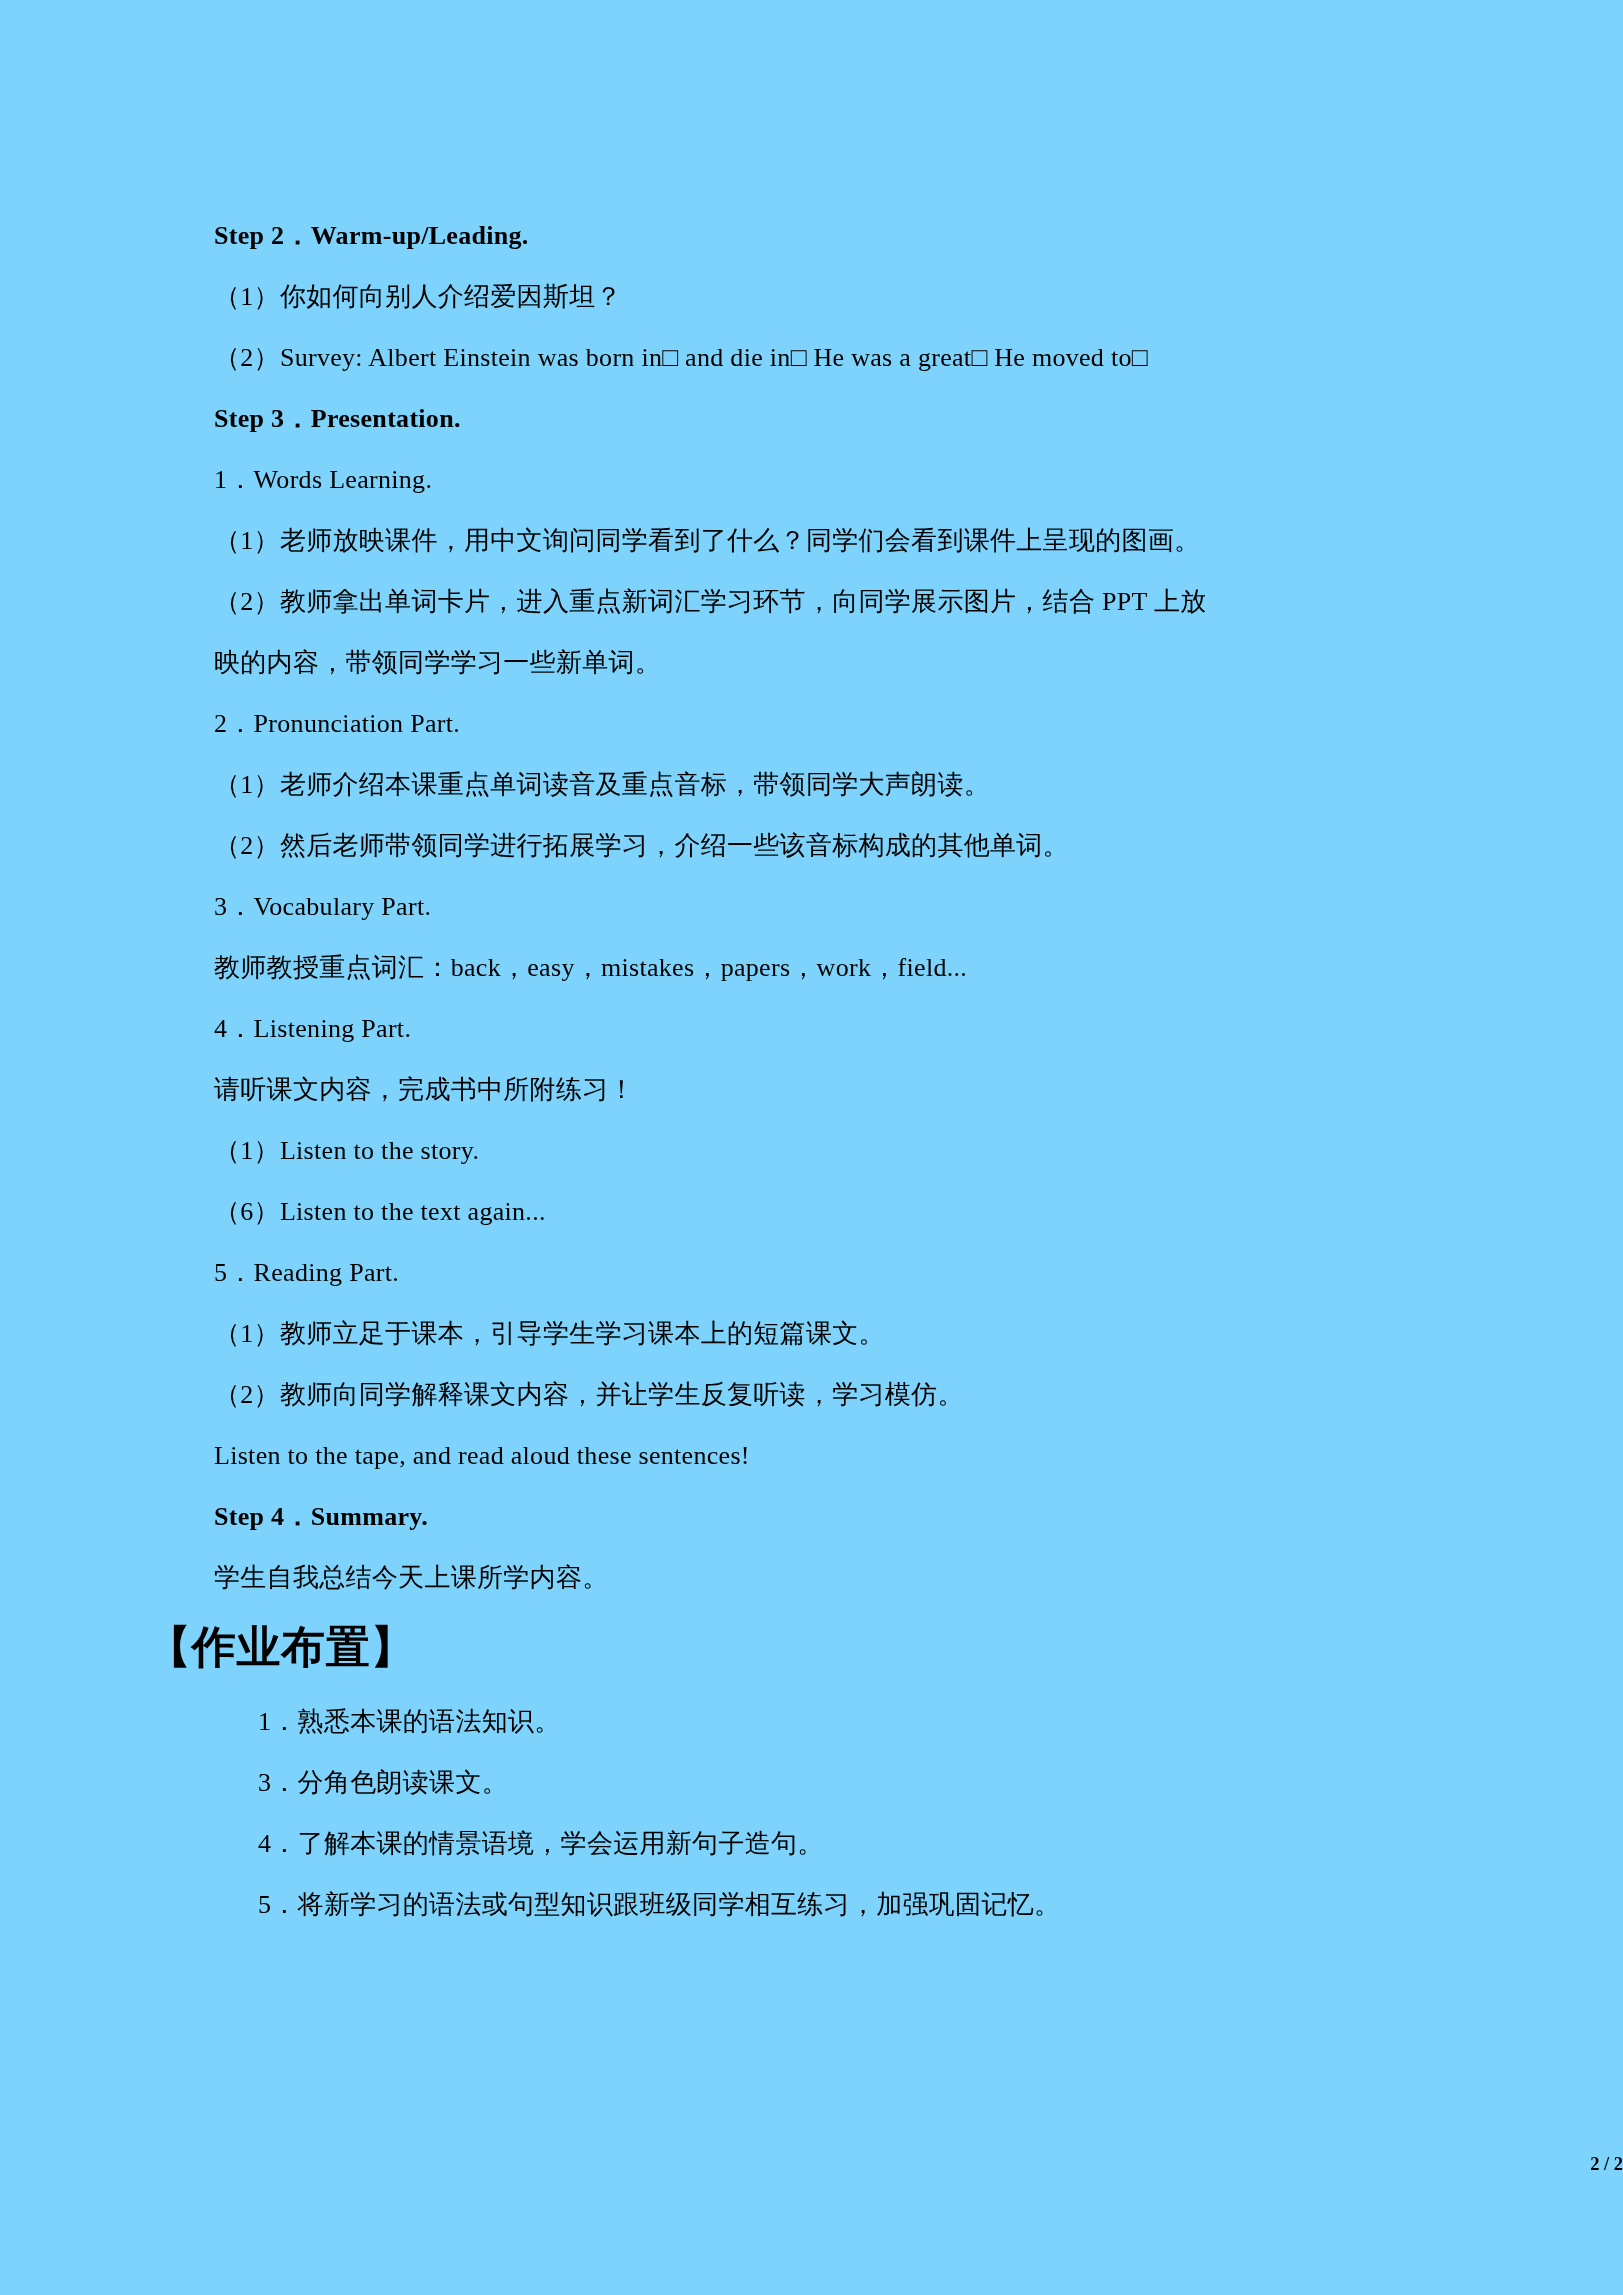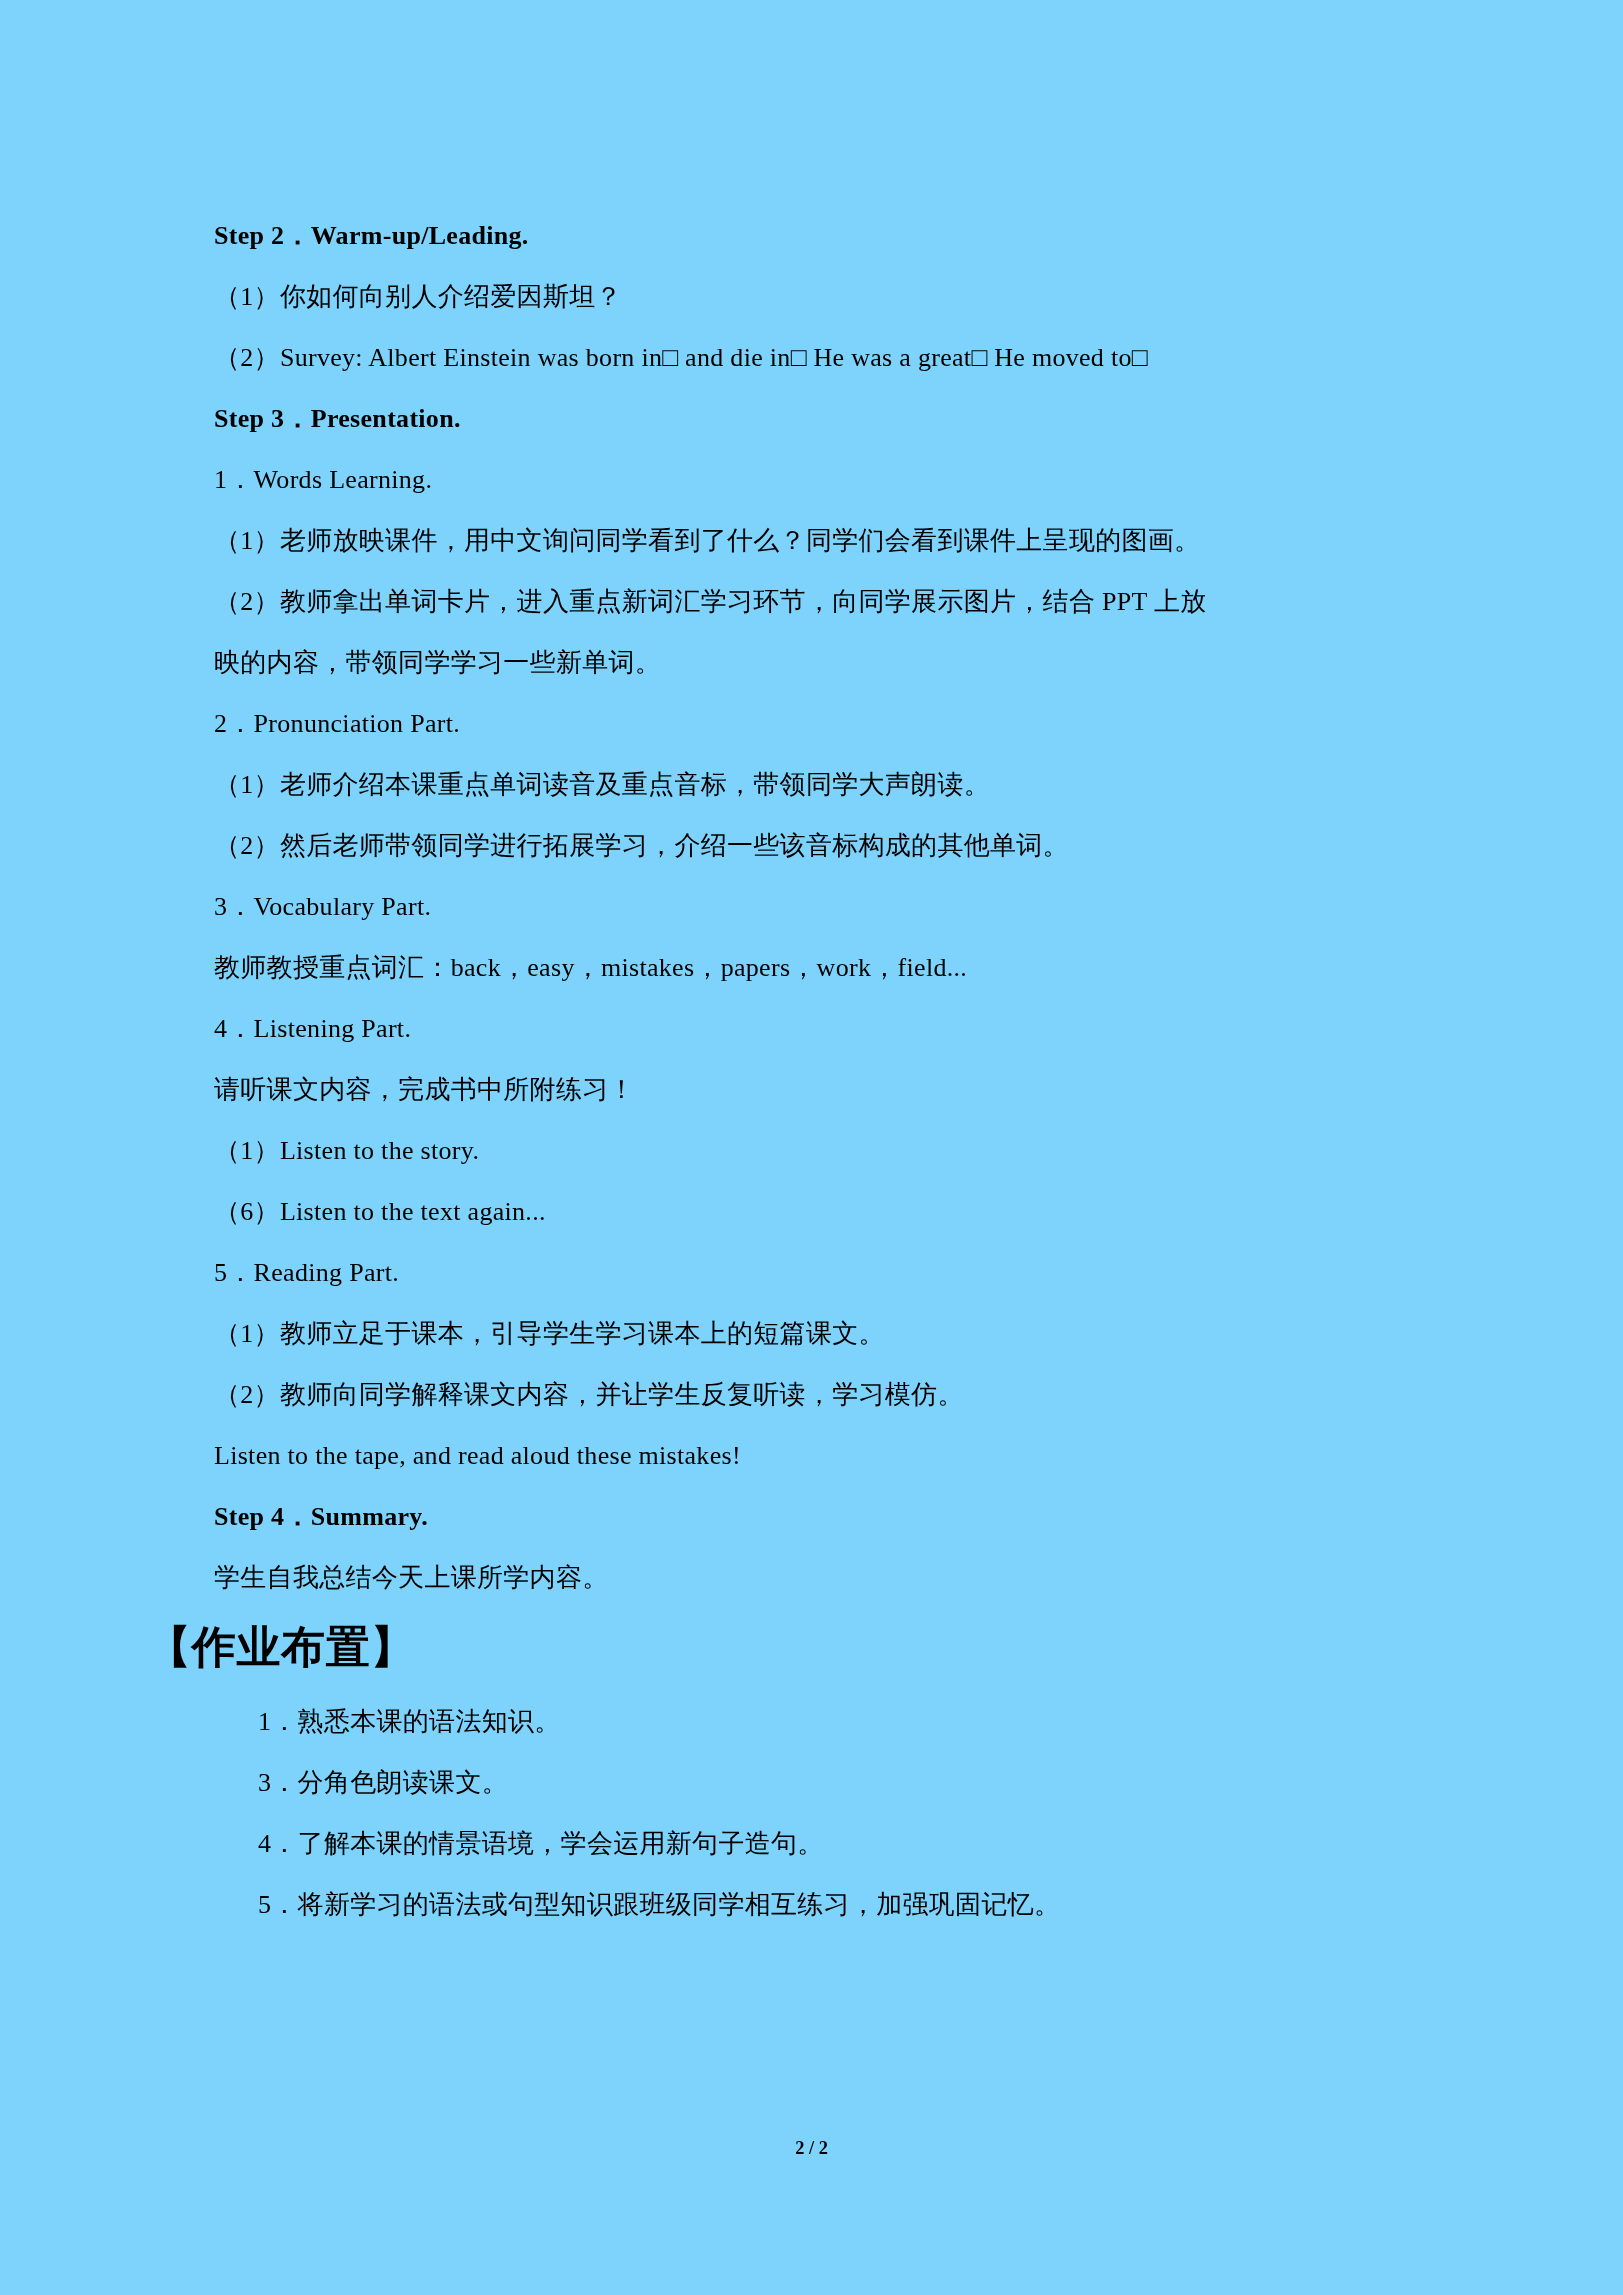--- a/index.html
+++ b/index.html
@@ -40,22 +40,22 @@
     line-height: 72px;
     margin-top: 4.1px;
     margin-bottom: 6.8px;
     letter-spacing: 0.7px;
   }
   .bold { font-weight: bold; }
   footer.page-footer {
     position: absolute;
     left: 0;
     right: 0;
-    bottom: 136px;
-    text-align: center;
+    bottom: 120px;
+    text-align: right;
     font-size: 18.4px;
     font-weight: bold;
     font-family: "Liberation Serif", "DejaVu Serif", serif;
   }
 </style>
 </head>
 <body>
 
 <main class="page">
   <section class="doc-body" id="doc-body">
@@ -72,21 +72,21 @@
       <p class="line style-body">（2）然后老师带领同学进行拓展学习，介绍一些该音标构成的其他单词。</p>
       <p class="line style-body">3．Vocabulary Part.</p>
       <p class="line style-body">教师教授重点词汇：back，easy，mistakes，papers，work，field...</p>
       <p class="line style-body">4．Listening Part.</p>
       <p class="line style-body">请听课文内容，完成书中所附练习！</p>
       <p class="line style-body">（1）Listen to the story.</p>
       <p class="line style-body">（6）Listen to the text again...</p>
       <p class="line style-body">5．Reading Part.</p>
       <p class="line style-body">（1）教师立足于课本，引导学生学习课本上的短篇课文。</p>
       <p class="line style-body">（2）教师向同学解释课文内容，并让学生反复听读，学习模仿。</p>
-      <p class="line style-body">Listen to the tape, and read aloud these mistakes!</p>
+      <p class="line style-body">Listen to the tape, and read aloud these sentences!</p>
       <p class="line style-body bold">Step 4．Summary.</p>
       <p class="line style-body">学生自我总结今天上课所学内容。</p>
       <p class="line style-heading bold">【作业布置】</p>
       <p class="line style-list">1．熟悉本课的语法知识。</p>
       <p class="line style-list">3．分角色朗读课文。</p>
       <p class="line style-list">4．了解本课的情景语境，学会运用新句子造句。</p>
       <p class="line style-list">5．将新学习的语法或句型知识跟班级同学相互练习，加强巩固记忆。</p>
     </section>
   <footer class="page-footer">
     <span>2 / 2</span>

